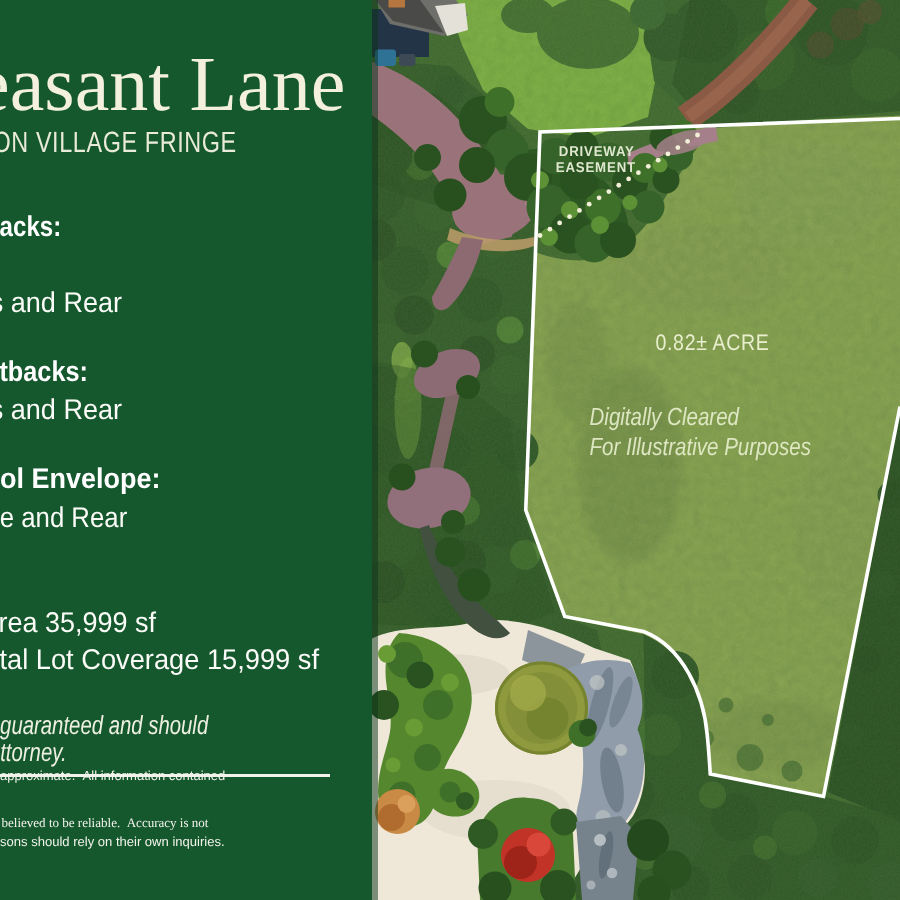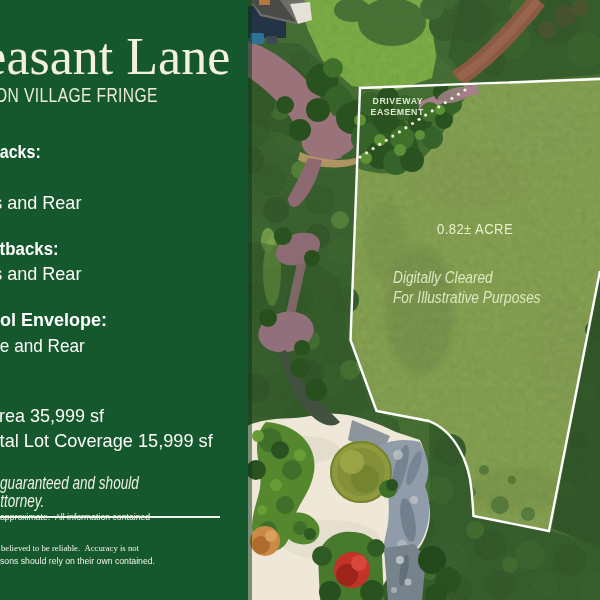--- a/index.html
+++ b/index.html
@@ -345,14 +345,14 @@
   <div class="abs" id="i1" style="left:-107px;top:475px;font-size:17.5px;line-height:1;font-style:italic;color:#eef0e2;transform:scaleX(0.775);">information is not guaranteed and should</div>
 
   <div class="abs" id="i2" style="left:-122px;top:493px;font-size:17.5px;line-height:1;font-style:italic;color:#eef0e2;transform:scaleX(0.775);">be verified by your attorney.</div>
 
   <div class="abs" style="left:0;top:516.4px;width:220px;height:1.3px;background:#f2f2ec;"></div>
 
   <div class="abs" id="f1" style="left:0;top:513px;font-size:8.7px;line-height:1;color:#f2f3ea;">approximate.&nbsp;&nbsp;All information contained</div>
 
   <div class="abs" id="f2" style="left:1px;top:544.3px;font-size:8.7px;line-height:1;color:#f2f3ea;font-family:Liberation Serif, serif;">believed to be reliable.&nbsp;&nbsp;Accuracy is not</div>
 
-  <div class="abs" id="f3" style="left:0;top:556.8px;font-size:8.7px;line-height:1;color:#f2f3ea;">sons should rely on their own contained.</div>
+  <div class="abs" id="f3" style="left:0;top:556.8px;font-size:8.7px;line-height:1;color:#f2f3ea;">sons should rely on their own inquiries.</div>
 </div>
 
 </body></html>

